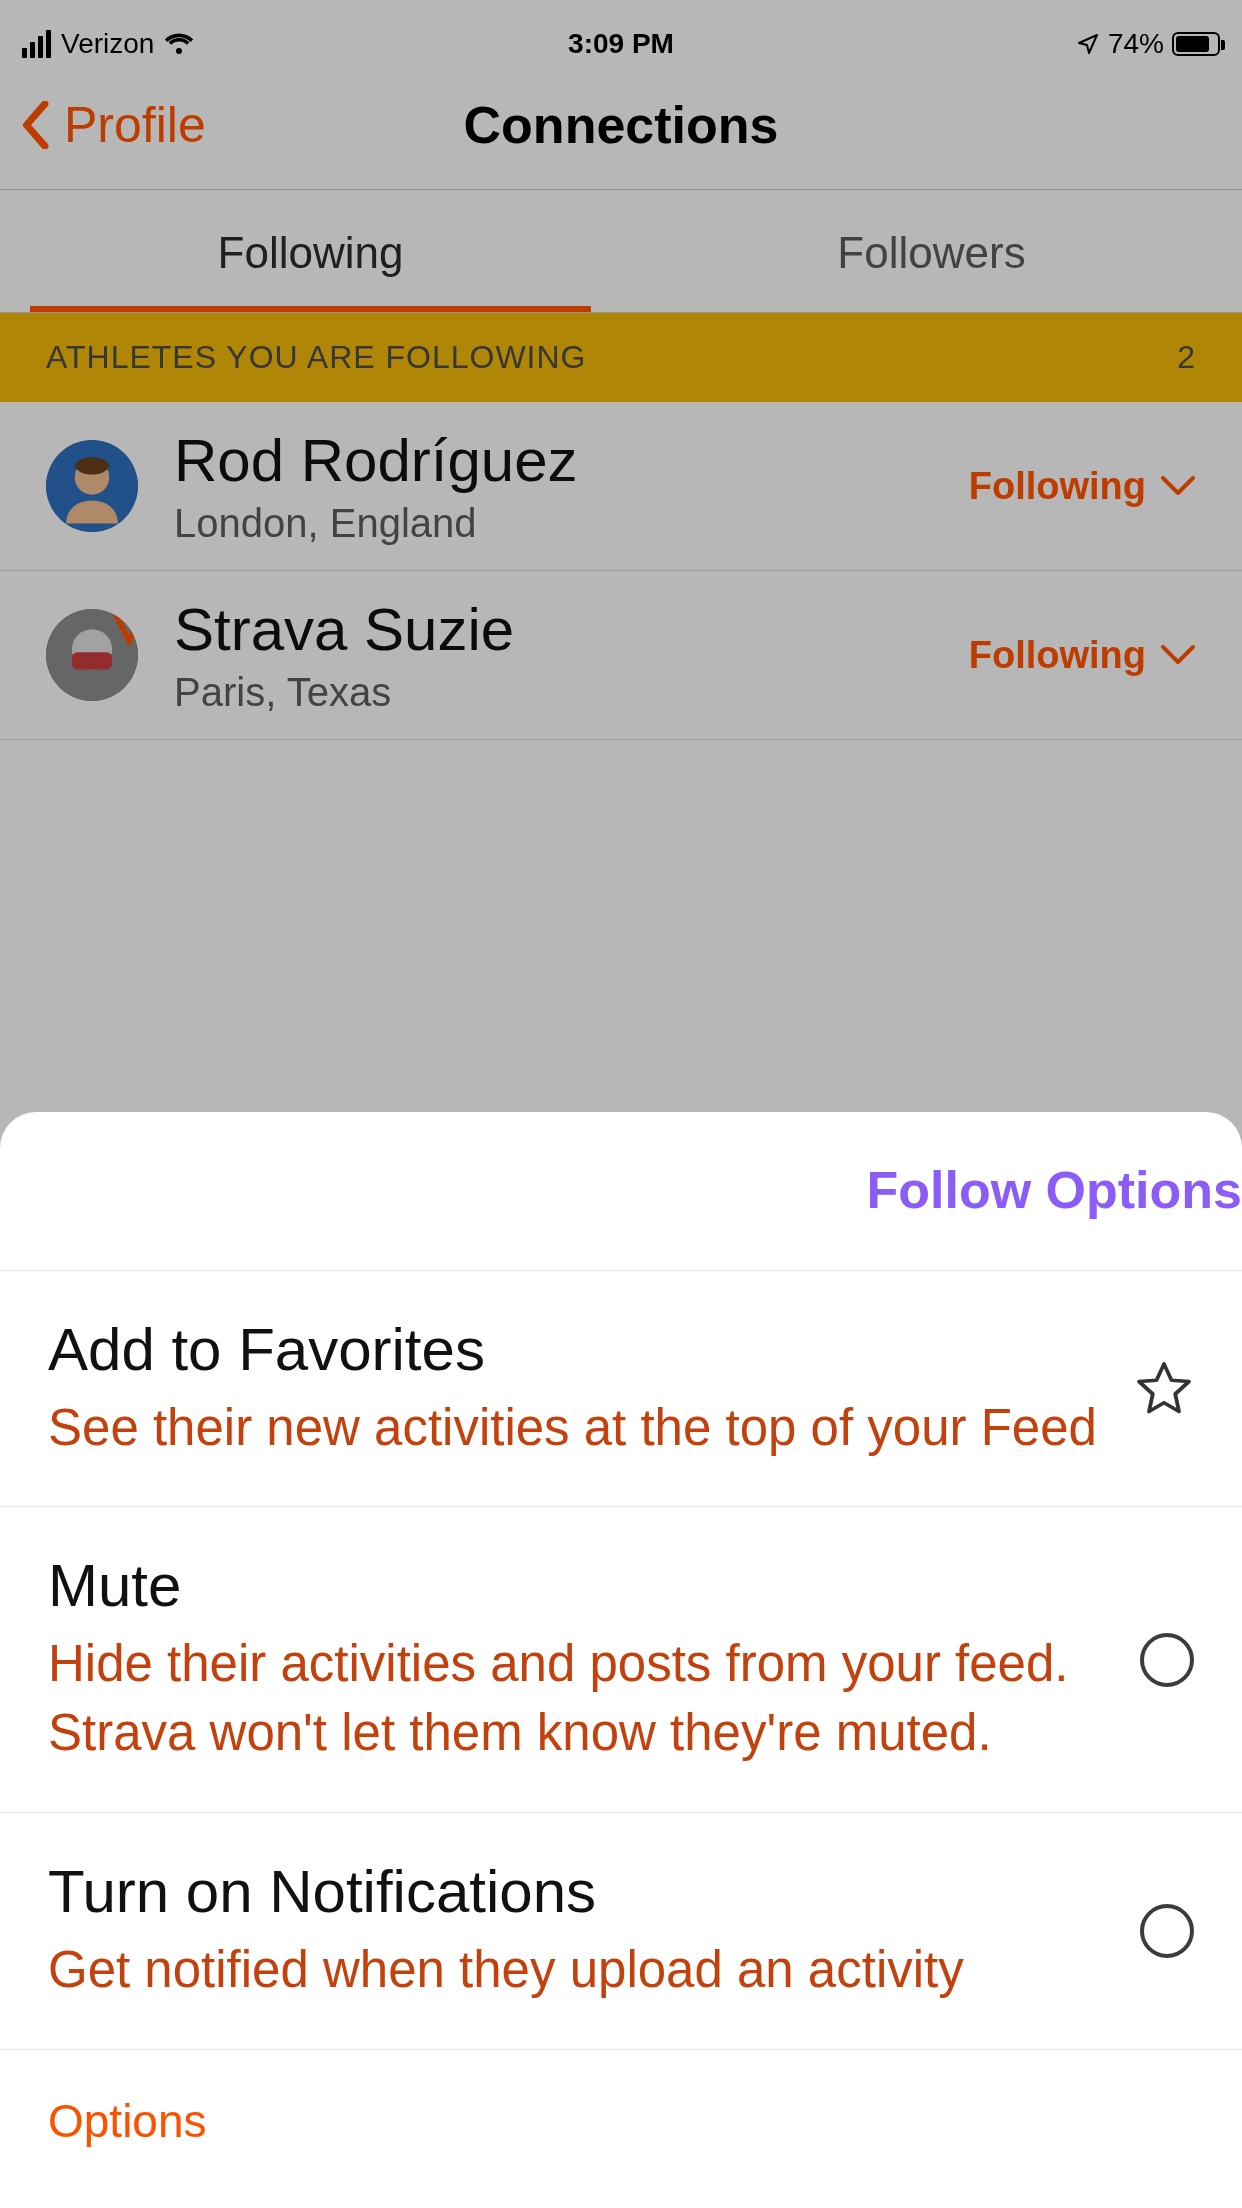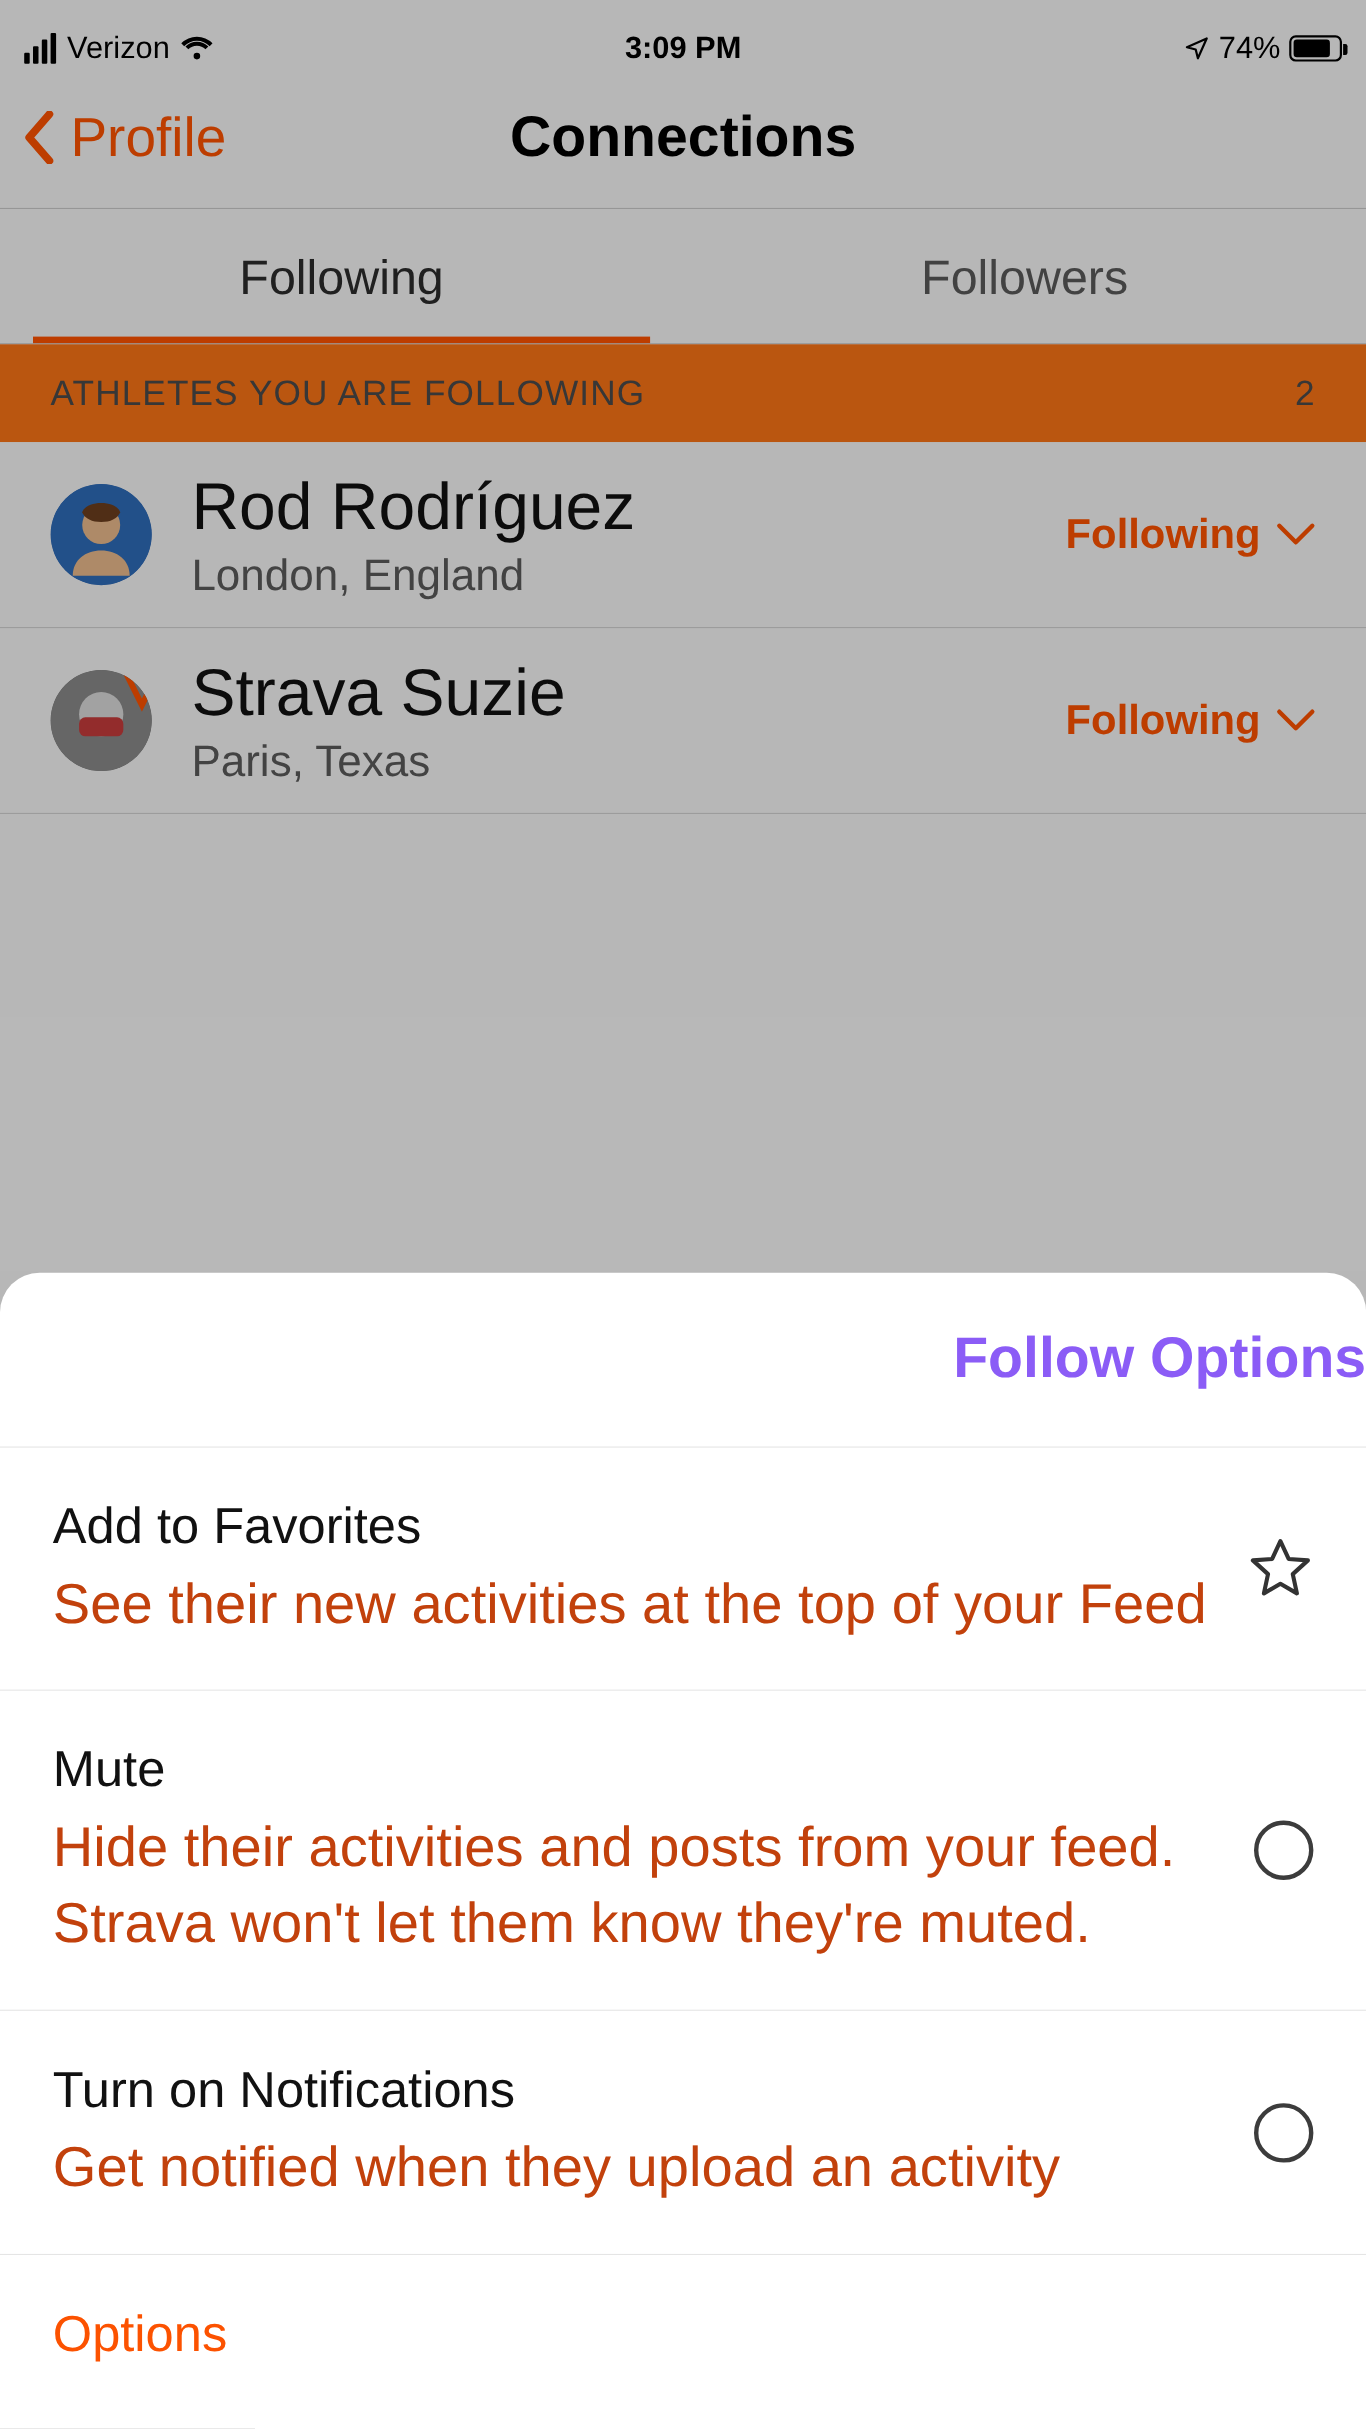--- a/index.html
+++ b/index.html
@@ -139,21 +139,21 @@
     }
 
     
     .section-header{
       display:flex;
       justify-content:space-between;
       align-items:center;
       padding:26px 46px;
       font-size:32px;
       color:#4a4a4a;
-      background:#f97316;
+      background:#eab308;
       letter-spacing:1px;
     }
 
     
     .rows { background:#f5f5f5; }
     .row {
       display:flex;
       align-items:center;
       padding:24px 46px;
       border-bottom:1px solid #d0d0d0;
@@ -209,21 +209,21 @@
       border-bottom:1px solid #e5e5e5;
     }
     .option{
       display:flex;
       align-items:center;
       padding:44px 48px;
       border-bottom:1px solid #e5e5e5;
       gap:30px;
     }
     .option .text{ flex:1; }
-    .option .title{ font-size:46px; color:#111; margin-bottom:10px;}
+    .option .title{ font-size:60px; color:#111; margin-bottom:10px;}
     .option .sub  { font-size:51px; color:#c2410c; line-height:1.35;}
     .option .control{
       flex-shrink:0;
       display:flex;
       align-items:center;
       justify-content:center;
     }
     .star-icon svg{ width:60px; height:60px; }
     .radio{
       width:54px; height:54px;

